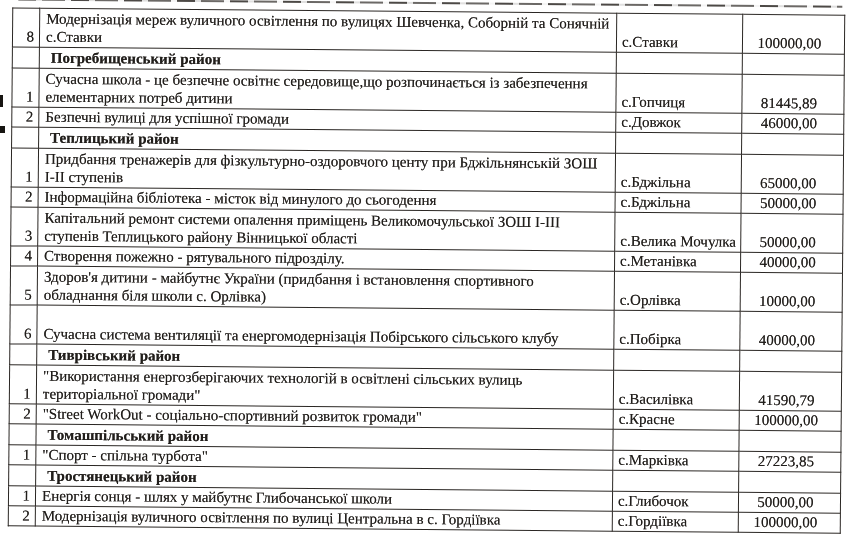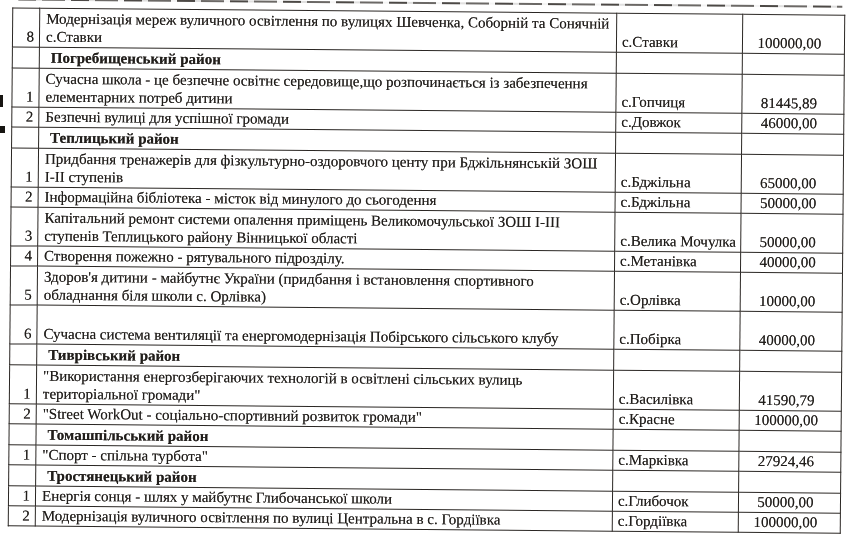--- a/index.html
+++ b/index.html
@@ -184,21 +184,21 @@
         <tr class="district">
           <td class="num"></td>
           <td class="desc district-label">Томашпільський район</td>
           <td class="village"></td>
           <td class="amount"></td>
         </tr>
         <tr class="r1">
           <td class="num">1</td>
           <td class="desc">"Спорт - спільна турбота"</td>
           <td class="village">с.Марківка</td>
-          <td class="amount">27924,46</td>
+          <td class="amount">27223,85</td>
         </tr>
         <tr class="district">
           <td class="num"></td>
           <td class="desc district-label">Тростянецький район</td>
           <td class="village"></td>
           <td class="amount"></td>
         </tr>
         <tr class="r1">
           <td class="num">1</td>
           <td class="desc">Енергія сонця - шлях у майбутнє Глибочанської школи</td>

